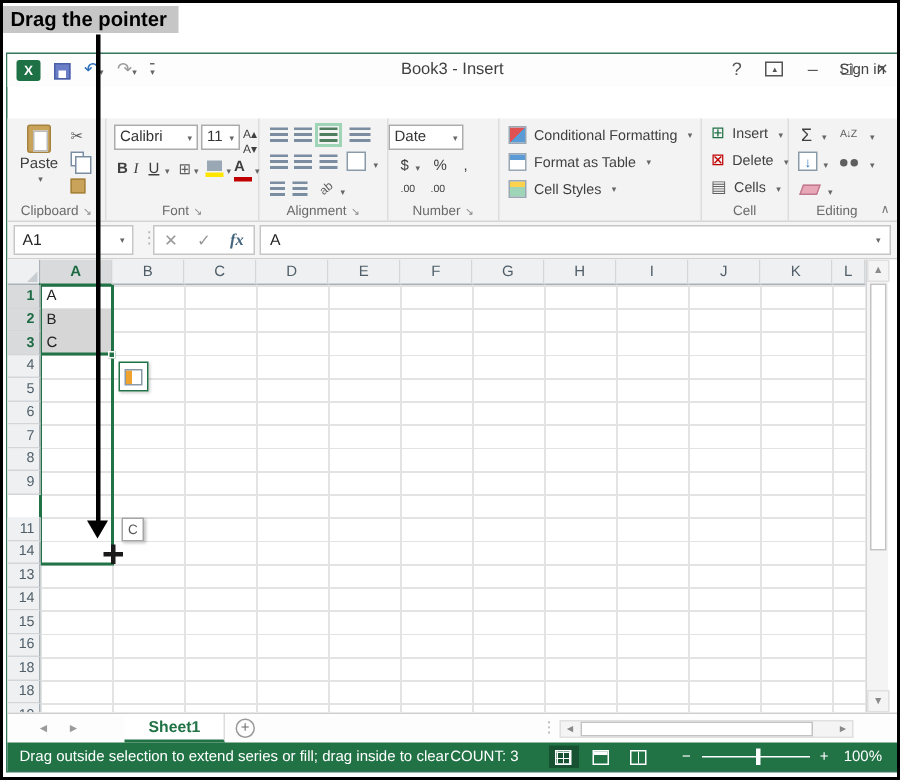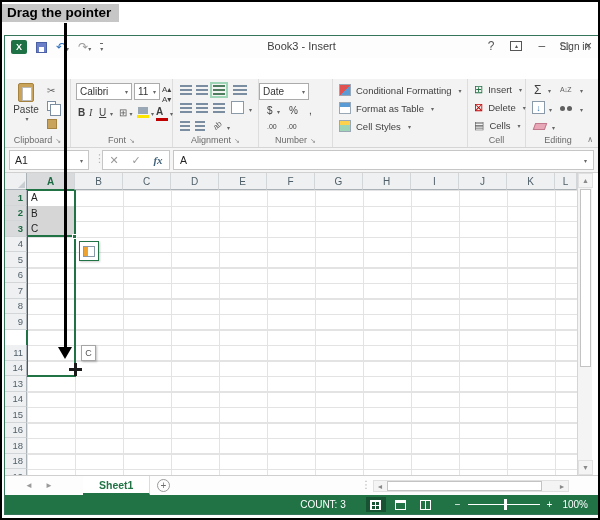--- a/index.html
+++ b/index.html
@@ -374,20 +374,21 @@
       <div class="addsheet">+</div>
       <span class="sdots">⋮</span>
       <div class="hsb">
         <div class="btn" style="left:0;">◄</div>
         <div class="thumb"></div>
         <div class="btn" style="right:0;">►</div>
       </div>
     </div>
 
     <div class="statusbar">
+      <span class="stmsg">Drag outside selection to extend series or fill; drag inside to clear</span>
       <span class="stcount">COUNT: 3</span>
       <span class="viewbtn on">
           <span class="vgrid"></span>
         </span>
       <span class="viewbtn">
           <span class="vpage"></span>
         </span>
       <span class="viewbtn">
           <span class="vbreak"></span>
         </span>

